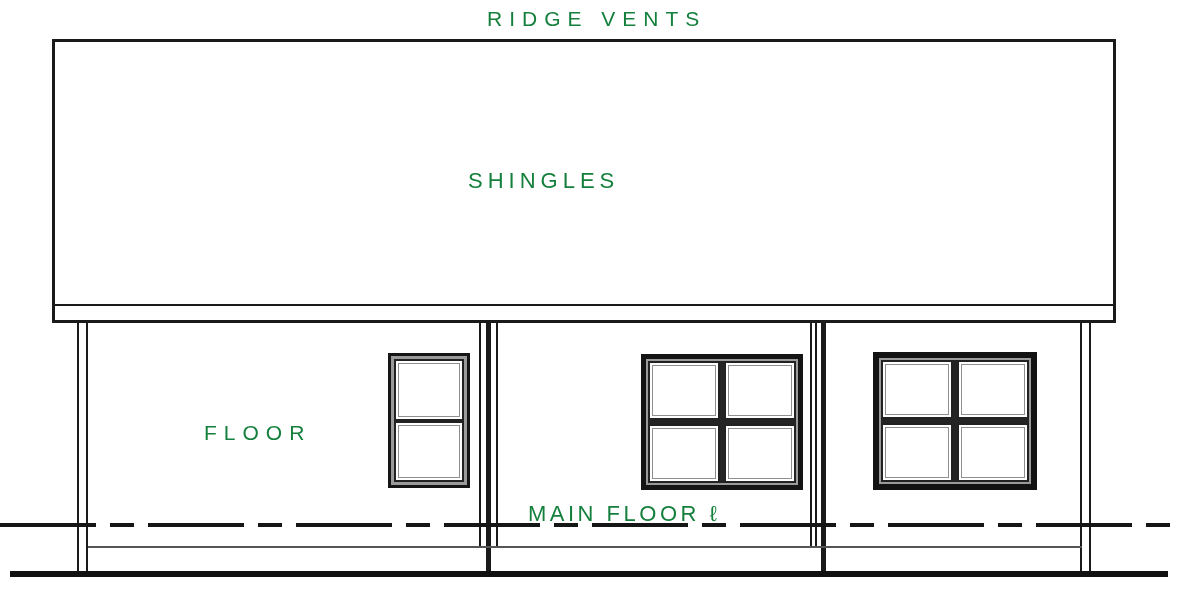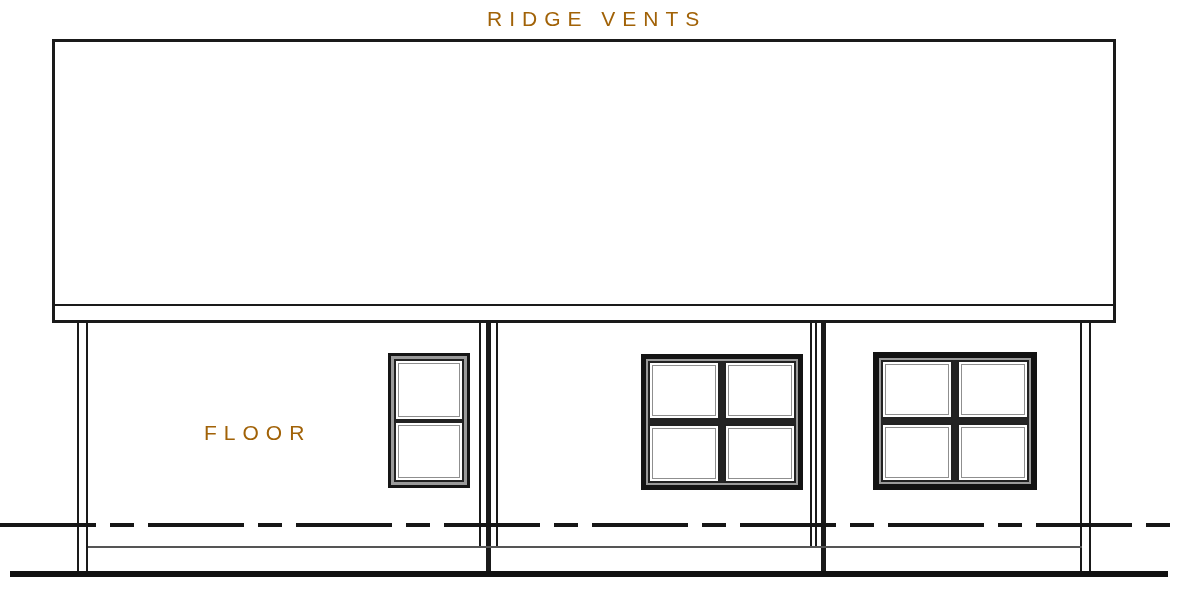--- a/index.html
+++ b/index.html
@@ -9,21 +9,21 @@
     background:#ffffff;
     overflow:hidden;
     font-family:"Liberation Sans", sans-serif;
     color:#1a1a1a;
   }
   .abs{position:absolute;}
   .ink{background:#1a1a1a;}
   .label{
     position:absolute;
     font-family:"Liberation Sans", sans-serif;
-    color:#a16207;
+    color:#15803d;
     white-space:nowrap;
     font-weight:500;
   }
   .lbl-ridge   {left:487px;top:7px;  font-size:21px;letter-spacing:7px;}
   .lbl-shingles{left:468px;top:168px;font-size:22px;letter-spacing:5px;}
   .lbl-siding  {left:204px;top:421px;font-size:21px;letter-spacing:7px;}
   .lbl-floor   {left:528px;top:501px;font-size:22px;letter-spacing:3.5px;z-index:5;}
 
   
   .ridge-line   {left:52px; top:39px; width:1064px;height:3px;}
@@ -72,21 +72,23 @@
   }
   .foundation-line{left:88px;top:546px;width:994px;height:2px;background:#555555;}
   .ground-line{left:10px;top:571px;width:1158px;height:6px;background:#111111;}
 </style>
 </head>
 <body>
 
 <div class="canvas">
 
   <div class="label lbl-ridge">RIDGE VENTS</div>
+  <div class="label lbl-shingles">SHINGLES</div>
   <div class="label lbl-siding">FLOOR</div>
+  <div class="label lbl-floor">MAIN FLOOR ℓ</div>
 
   <div class="abs ink ridge-line"></div>
   <div class="abs ink roof-edge-l"></div>
   <div class="abs ink roof-edge-r"></div>
   <div class="abs ink fascia-top"></div>
   <div class="abs ink fascia-bot"></div>
 
   <div class="vline corner-l1"></div>
   <div class="vline corner-l2"></div>
   <div class="vline corner-r1"></div>

